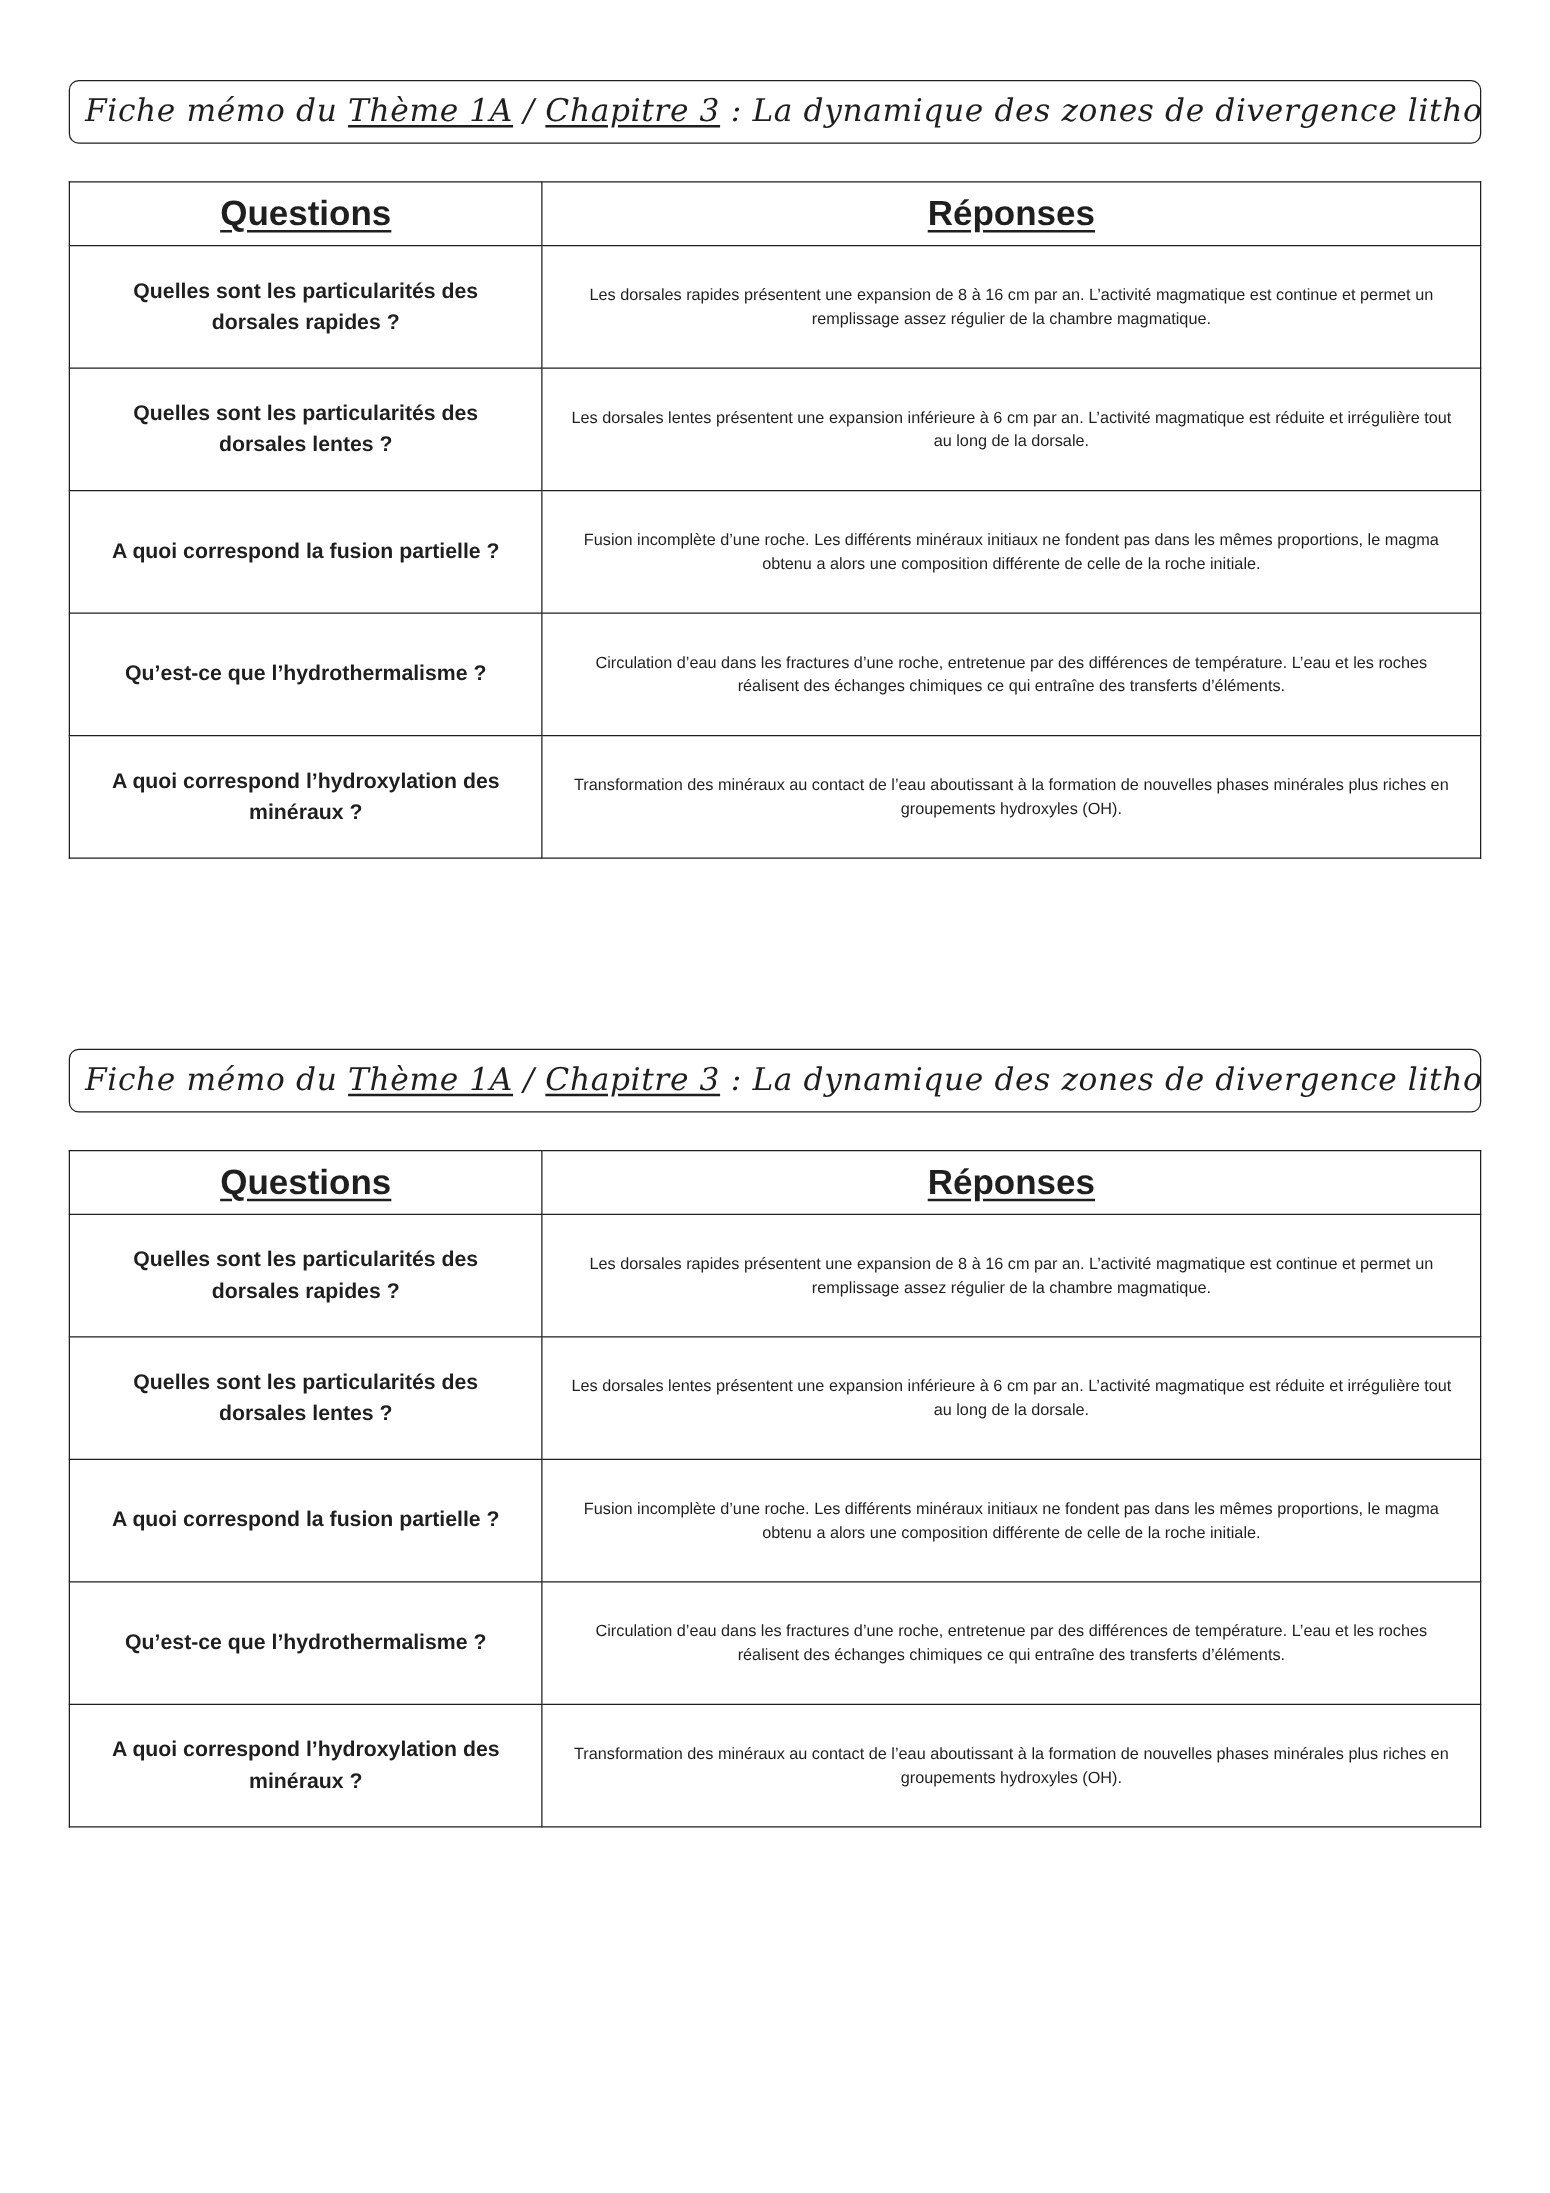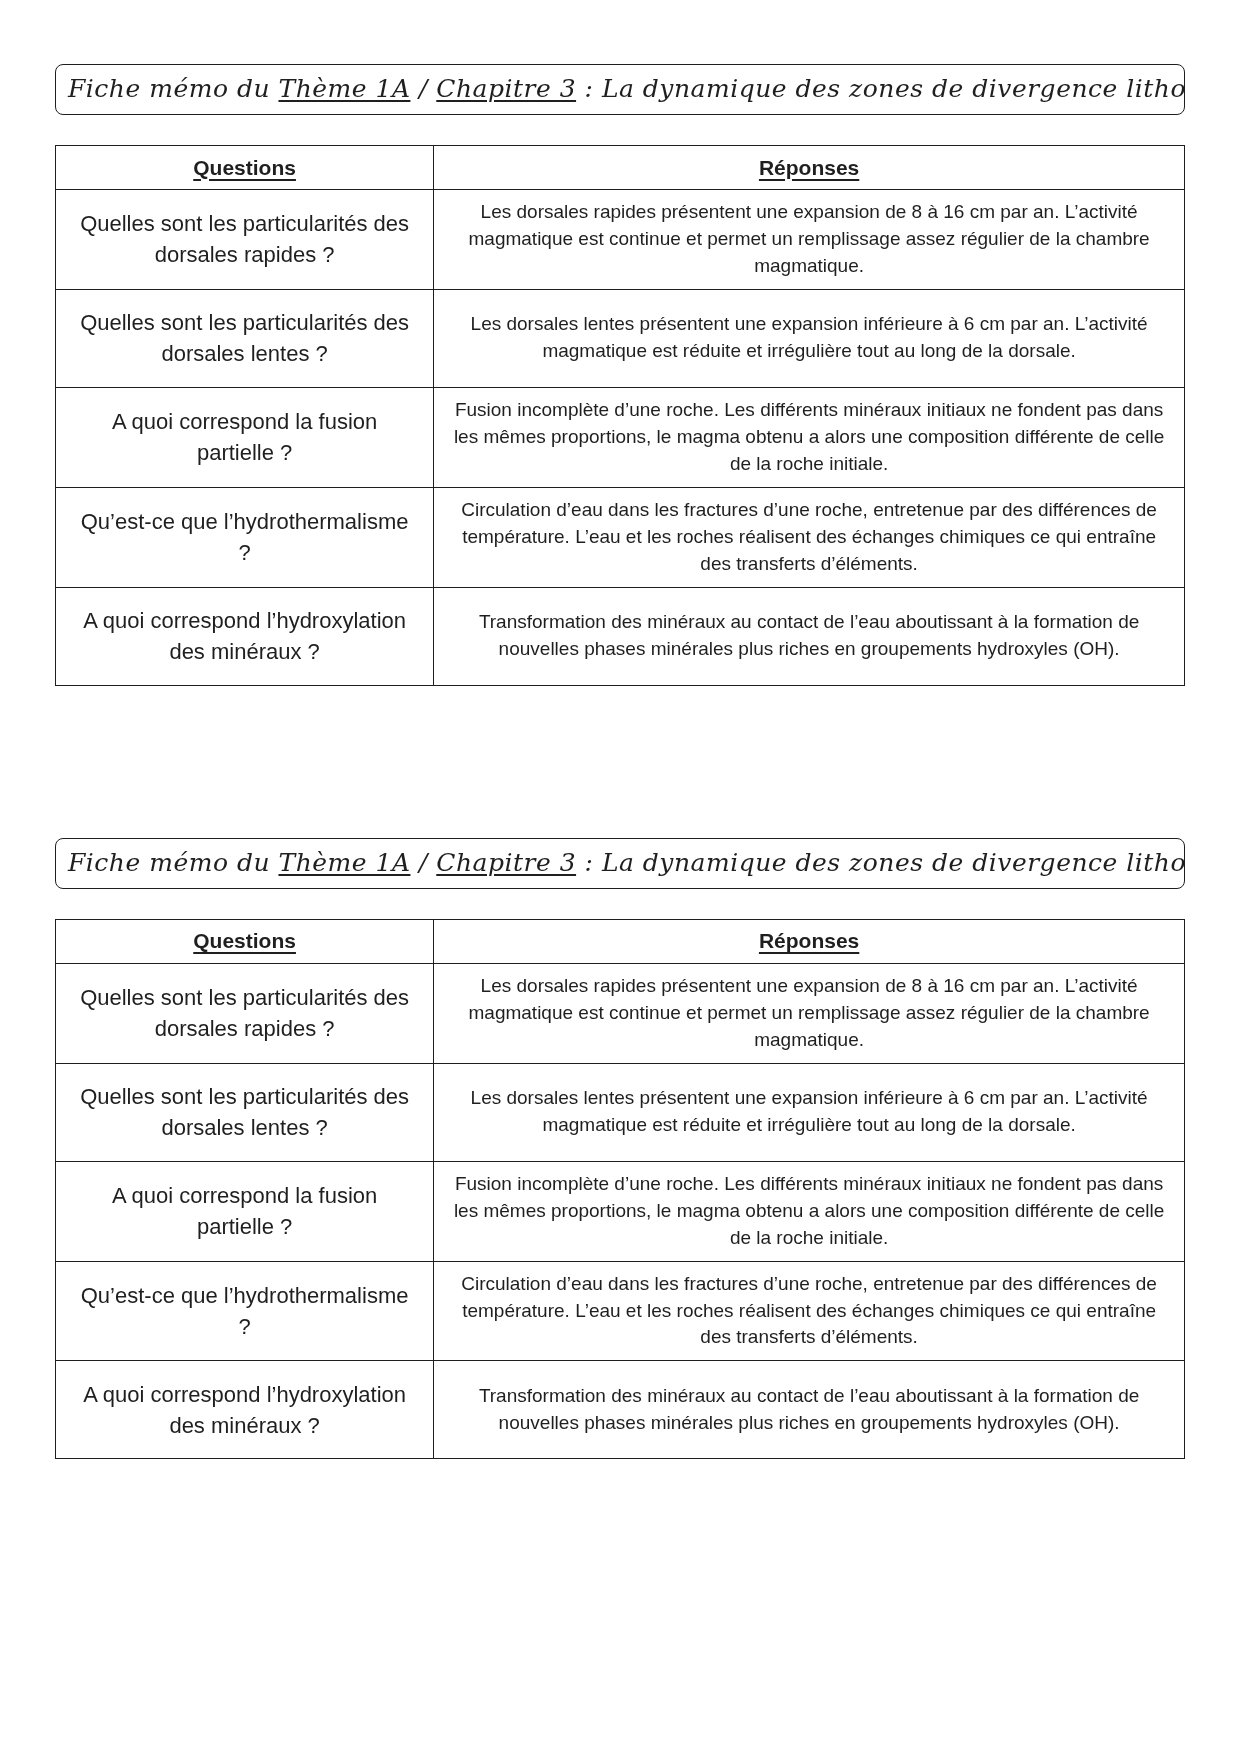--- a/index.html
+++ b/index.html
@@ -44,31 +44,31 @@
     margin-top: 30px;
     table-layout: fixed;
   }
   .qa-table th, .qa-table td {
     border: 1.6px solid #1f1f1f;
     text-align: center;
     vertical-align: middle;
     padding: 9px 16px;
   }
   .qa-table th {
-    font-size: 21px;
+    font-size: 28px;
     font-weight: bold;
     height: 44px;
   }
   .qa-table th span {
     text-decoration: underline;
     text-underline-offset: 4px;
   }
   .col-questions { width: 33.5%; }
-  .qa-table td { font-size: 19px; line-height: 1.42; }
-  .qa-table td.question-cell { font-size: 22px; }
+  .qa-table td { font-size: 13px; line-height: 1.42; }
+  .qa-table td.question-cell { font-size: 17px; font-weight: bold; }
   .qa-table tr.qa-row { height: 98px; }
 </style>
 </head>
 <body>
 
 <div class="page">
 
   <div class="sheet-copy">
     <div class="title-box">
       <span class="title-part">Fiche mémo du</span>

